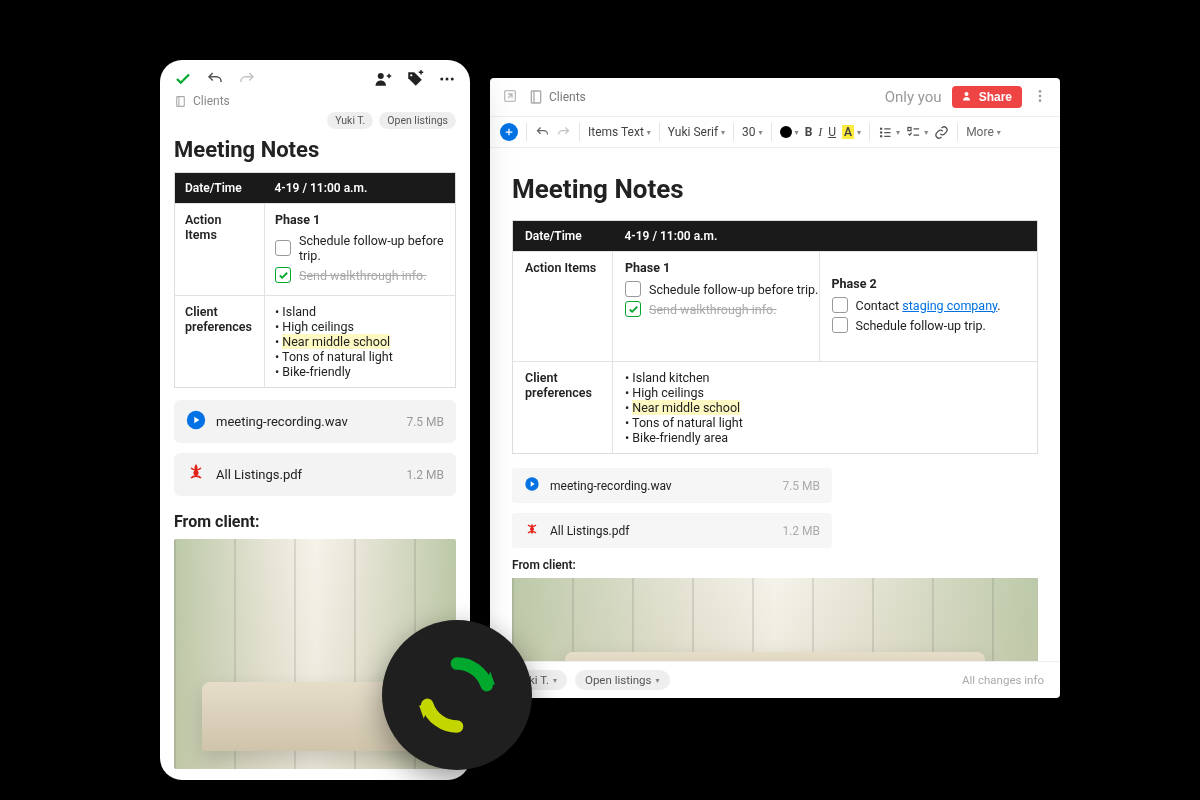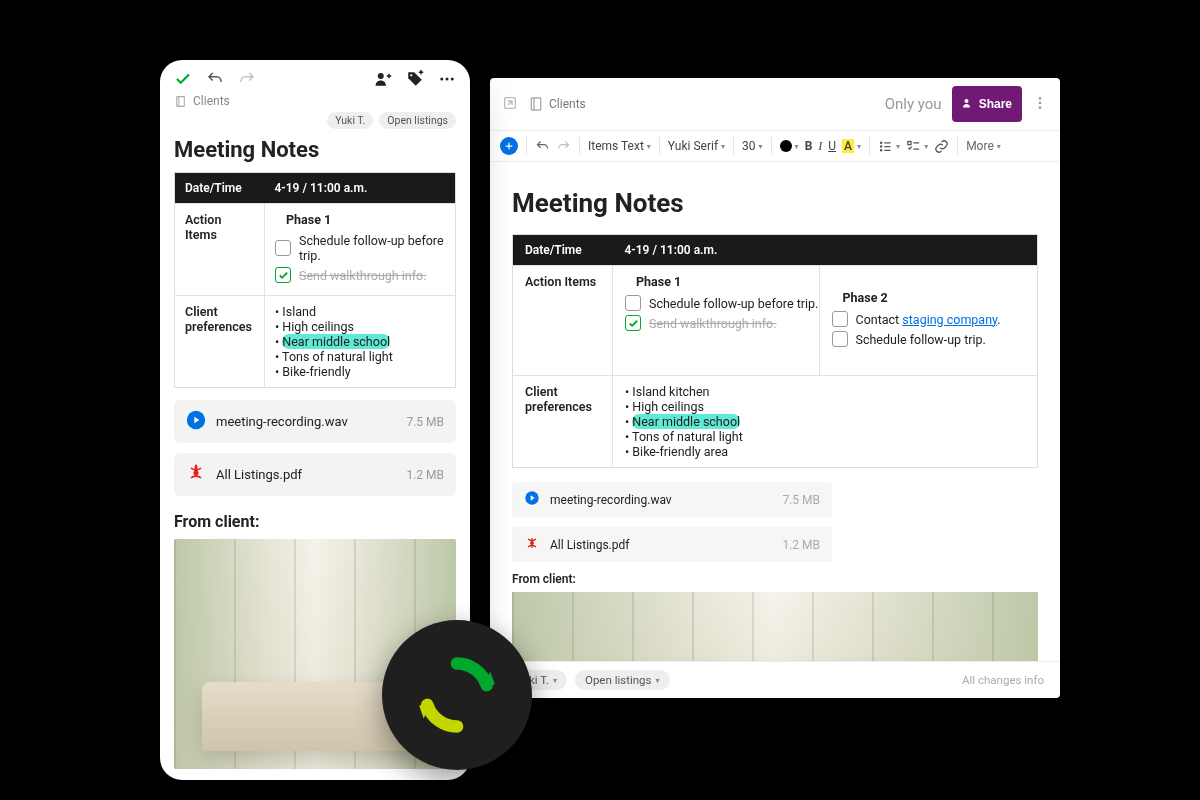--- a/index.html
+++ b/index.html
@@ -62,33 +62,33 @@
     background: #1a1a1a; color: #fff;
     text-align: left; padding: 8px 10px; font-weight: 600;
     font-size: 12px;
   }
   .m-table th:first-child { width: 90px; }
   .m-table td {
     padding: 8px 10px; vertical-align: top;
     border-top: 1px solid #e2e2e2;
   }
   .m-table td:first-child { font-weight: 600; border-right: 1px solid #e2e2e2; }
-  .phase-label { font-weight: 700; margin-bottom: 6px; display: block; margin-left: 11px; }
+  .phase-label { font-weight: 700; margin-bottom: 6px; display: block; }
   .check-row { display: flex; align-items: center; gap: 8px; margin: 4px 0; }
   .check-box {
     width: 16px; height: 16px; border: 1.5px solid #999;
     border-radius: 3px; display: flex; align-items: center; justify-content: center;
     flex-shrink: 0;
   }
   .check-box.checked { border-color: #00a82d; }
   .check-box.checked svg { width: 11px; height: 11px; }
   .strike { text-decoration: line-through; color: #aaa; }
   .pref-list { list-style: none; }
   .pref-list li::before { content: "• "; }
-  .hl { background: #5eead4; border-radius: 7px; }
+  .hl { background: #fef9c3; }
   .attach {
     margin: 10px 14px 0;
     background: #f3f3f3;
     border-radius: 6px;
     display: flex; align-items: center;
     padding: 10px 12px; gap: 10px;
   }
   .attach .fname { flex: 1; font-size: 13px; }
   .attach .fsize { color: #999; font-size: 12px; }
   .attach svg { width: 20px; height: 20px; flex-shrink: 0; }
@@ -139,22 +139,22 @@
   .d-head {
     display: flex; align-items: center; justify-content: space-between;
     padding: 8px 12px;
     border-bottom: 1px solid #eee;
   }
   .d-head-left { display: flex; align-items: center; gap: 10px; color: #777; font-size: 12px; }
   .d-head-left svg { width: 16px; height: 16px; }
   .d-head-right { display: flex; align-items: center; gap: 10px; }
   .only-you { color: #999; font-size: 15px; }
   .share-btn {
-    background: #701a75; color: #fff; font-weight: 600;
-    border: none; border-radius: 4px; padding: 11px 10px;
+    background: #ef4444; color: #fff; font-weight: 600;
+    border: none; border-radius: 4px; padding: 4px 10px;
     font-size: 12px; display: flex; align-items: flex-start; gap: 5px;
   }
   .share-btn svg { width: 12px; height: 12px; fill: #fff; }
   .kebab svg { width: 16px; height: 16px; }
 
   .d-toolbar {
     display: flex; align-items: center; gap: 6px;
     padding: 6px 10px;
     border-bottom: 1px solid #eee;
     font-size: 12px; color: #444;

